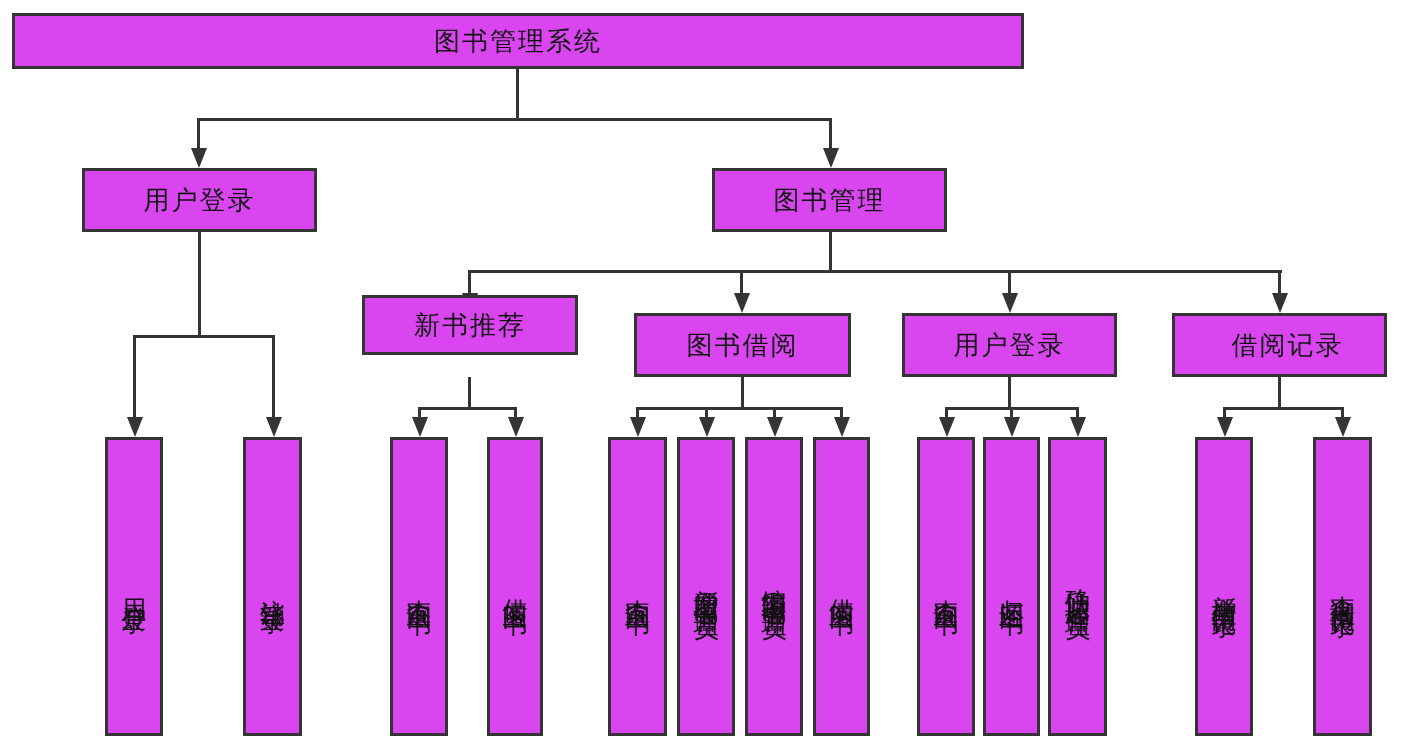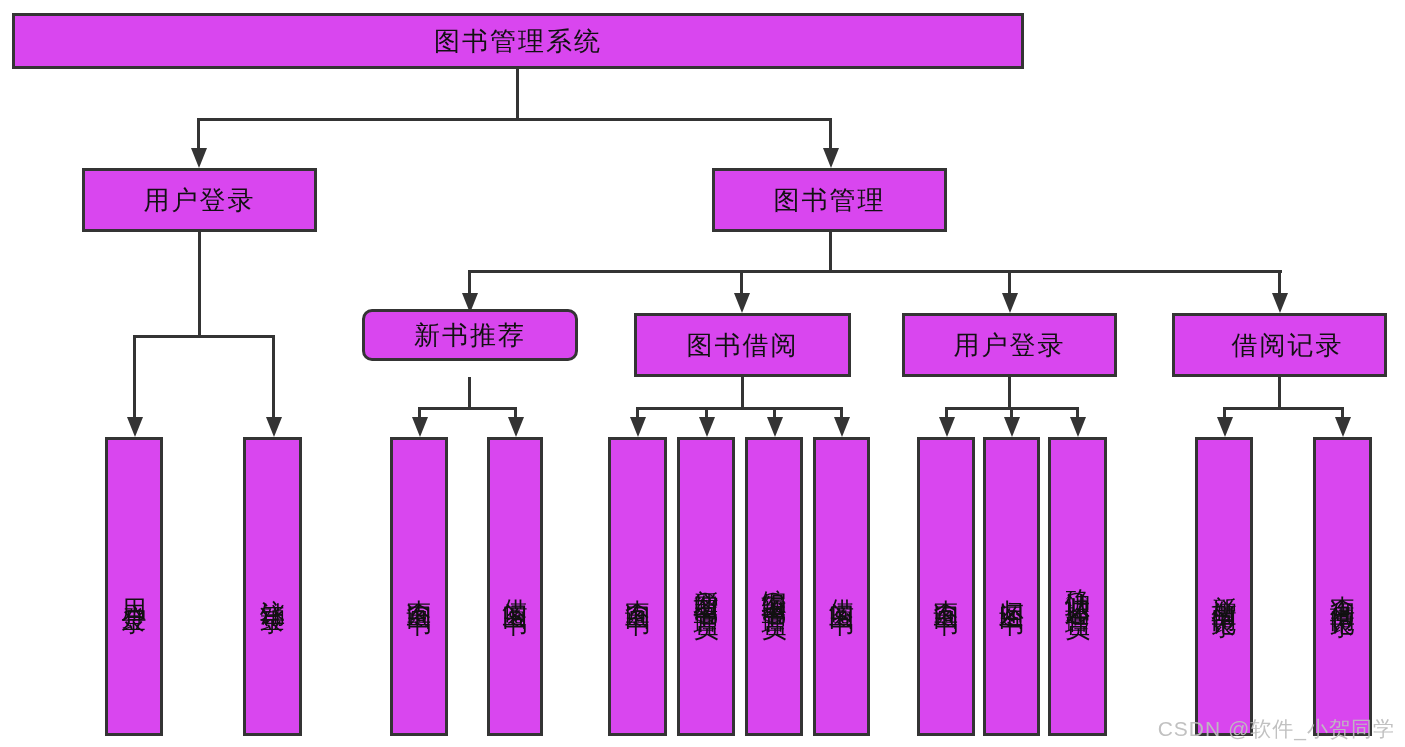--- a/index.html
+++ b/index.html
@@ -72,21 +72,21 @@
   <div class="arrow" style="left:133px;top:335px;height:82px;"></div>
   <div class="arrow" style="left:272px;top:335px;height:82px;"></div>
 
   <div class="vline" style="left:829px;top:232px;height:38px;"></div>
   <div class="hline" style="left:468px;top:270px;width:814px;"></div>
   <div class="arrow" style="left:468px;top:270px;height:23px;"></div>
   <div class="arrow" style="left:740px;top:270px;height:23px;"></div>
   <div class="arrow" style="left:1008px;top:270px;height:23px;"></div>
   <div class="arrow" style="left:1278px;top:270px;height:23px;"></div>
 
-  <div class="box hbox" style="left:362px;top:309px;width:216px;height:52px;border-radius:10px;">新书推荐</div>
+  <div class="box hbox" style="left:362px;top:295px;width:216px;height:60px;">新书推荐</div>
   <div class="box hbox" style="left:634px;top:313px;width:217px;height:64px;">图书借阅</div>
   <div class="box hbox" style="left:902px;top:313px;width:215px;height:64px;">用户登录</div>
   <div class="box hbox" style="left:1172px;top:313px;width:215px;height:64px;padding-left:16px;">借阅记录</div>
 
   <div class="vline" style="left:468px;top:377px;height:30px;"></div>
   <div class="hline" style="left:418px;top:407px;width:99px;"></div>
   <div class="arrow" style="left:418px;top:407px;height:10px;"></div>
   <div class="arrow" style="left:514px;top:407px;height:10px;"></div>
 
   <div class="vline" style="left:741px;top:377px;height:30px;"></div>
@@ -118,15 +118,14 @@
   <div class="box vbox" style="left:745px;top:437px;width:58px;height:299px;">编辑图书（管理员）</div>
   <div class="box vbox" style="left:813px;top:437px;width:57px;height:299px;">借阅图书</div>
 
   <div class="box vbox" style="left:917px;top:437px;width:58px;height:299px;">查询图书</div>
   <div class="box vbox" style="left:983px;top:437px;width:57px;height:299px;">归还图书</div>
   <div class="box vbox" style="left:1048px;top:437px;width:59px;height:299px;">确认归还（管理员）</div>
 
   <div class="box vbox" style="left:1195px;top:437px;width:58px;height:299px;">新增借阅记录</div>
   <div class="box vbox" style="left:1313px;top:437px;width:59px;height:299px;">查询借阅记录</div>
 
-  <div class="watermark">CSDN @软件_小贺同学</div>
 
 </div>
 
 </body></html>

